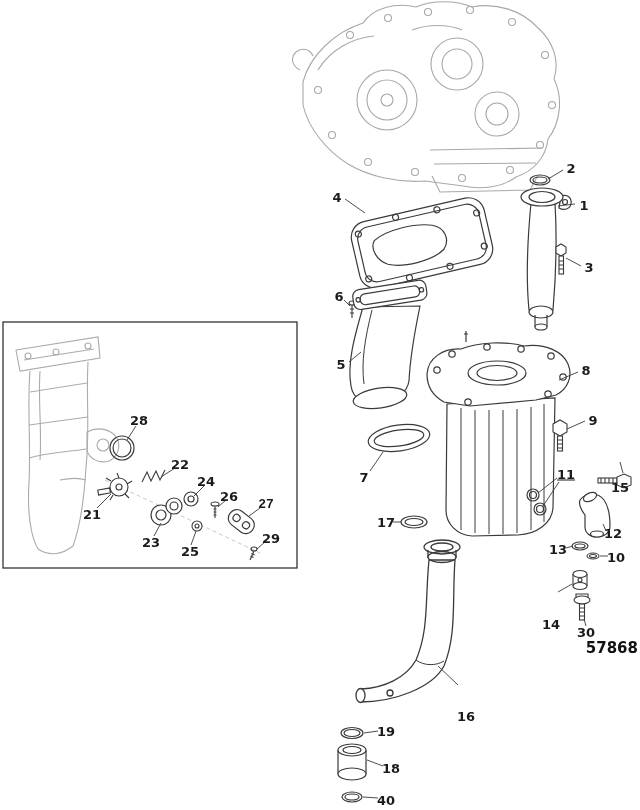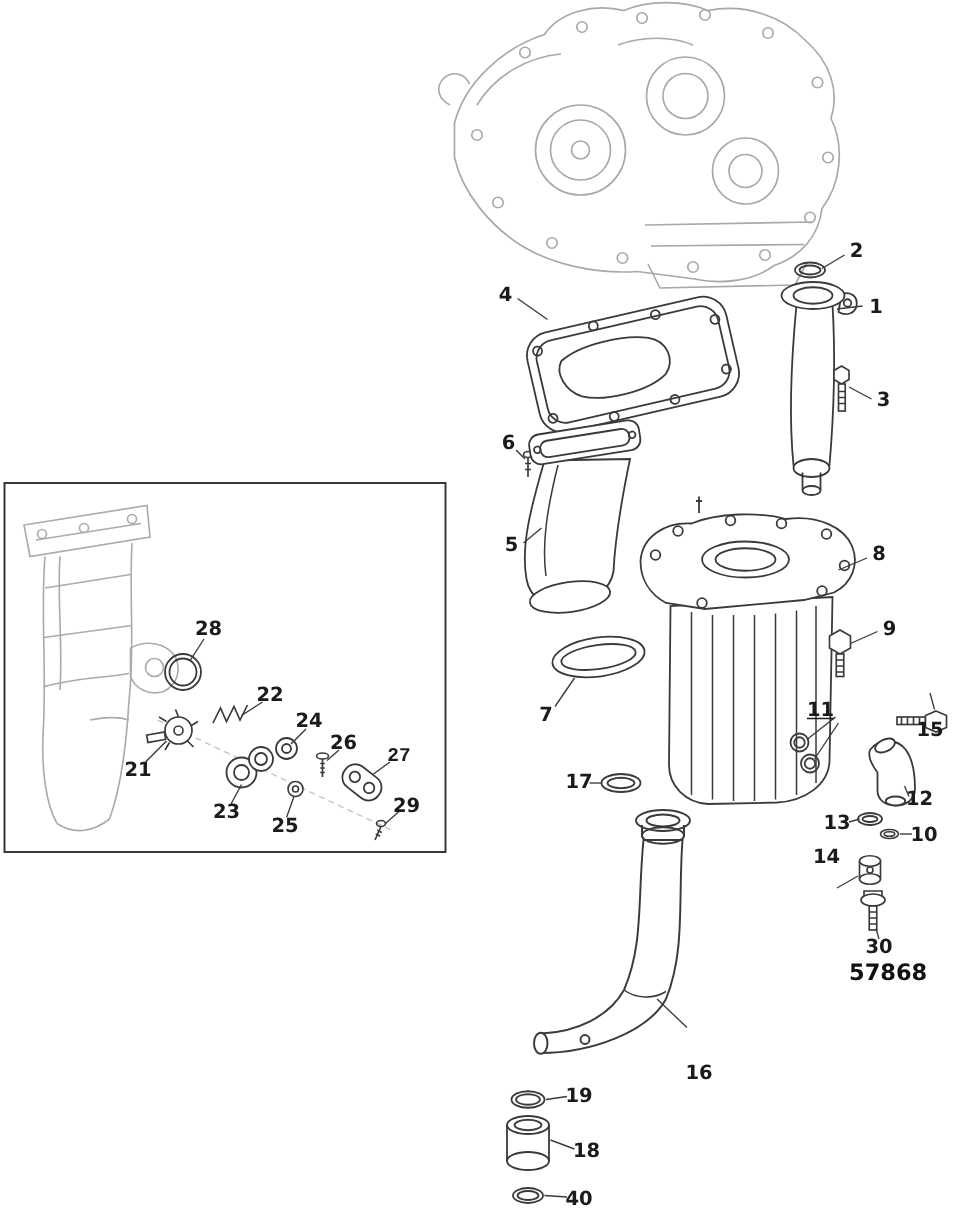--- a/index.html
+++ b/index.html
@@ -2,21 +2,21 @@
 <html><head>
 <meta charset="utf-8">
 <style>
   html,body{margin:0;padding:0;background:#fff;}
   .stage{position:relative;width:640px;height:810px;background:#fff;overflow:hidden;
          font-family:"Liberation Sans",sans-serif;}
   .stage svg{position:absolute;left:0;top:0;}
   .callout{position:absolute;transform:translate(-50%,-50%);
            font-family:"DejaVu Sans",sans-serif;font-weight:700;font-size:13px;color:#1b1b1b;
            line-height:1;white-space:nowrap;}
-  .drawing-number{position:absolute;left:566px;top:639px;width:72px;text-align:left;
+  .drawing-number{position:absolute;left:566px;top:639px;width:72px;text-align:right;
            font-family:"DejaVu Sans",sans-serif;font-weight:700;font-size:15px;color:#111;}
 </style>
 </head>
 <body>
 
 <div class="stage">
 
 <svg width="640" height="810" viewBox="0 0 640 810">
 
   <g stroke="#a8a8a8" fill="none" stroke-width="1.1">
@@ -304,24 +304,24 @@
       <span class="callout" style="left: 584px; top: 205px;">1</span>
       <span class="callout" style="left: 571px; top: 168px;">2</span>
       <span class="callout" style="left: 589px; top: 267px;">3</span>
       <span class="callout" style="left: 337px; top: 197px;">4</span>
       <span class="callout" style="left: 341px; top: 364px;">5</span>
       <span class="callout" style="left: 339px; top: 296px;">6</span>
       <span class="callout" style="left: 364px; top: 477px;">7</span>
       <span class="callout" style="left: 586px; top: 370px;">8</span>
       <span class="callout" style="left: 593px; top: 420px;">9</span>
       <span class="callout" style="left: 616px; top: 557px; text-align: right;">10</span>
-      <span class="callout" style="left: 547px; top: 474px; text-decoration: underline;">11</span>
+      <span class="callout" style="left: 566px; top: 474px; text-decoration: underline;">11</span>
       <span class="callout" style="left: 613px; top: 533px;">12</span>
       <span class="callout" style="left: 558px; top: 549px;">13</span>
-      <span class="callout" style="left: 551px; top: 572px; text-align: right;">14</span>
+      <span class="callout" style="left: 551px; top: 624px; text-align: right;">14</span>
       <span class="callout" style="left: 620px; top: 457px; margin-top: 30px;">15</span>
       <span class="callout" style="left: 466px; top: 716px;">16</span>
       <span class="callout" style="left: 386px; top: 522px;">17</span>
       <span class="callout" style="left: 391px; top: 768px;">18</span>
       <span class="callout" style="left: 386px; top: 731px;">19</span>
       <span class="callout" style="left: 386px; top: 800px;">40</span>
       <span class="callout" style="left: 92px; top: 514px;">21</span>
       <span class="callout" style="left: 180px; top: 464px;">22</span>
       <span class="callout" style="left: 151px; top: 542px;">23</span>
       <span class="callout" style="left: 206px; top: 481px;">24</span>

